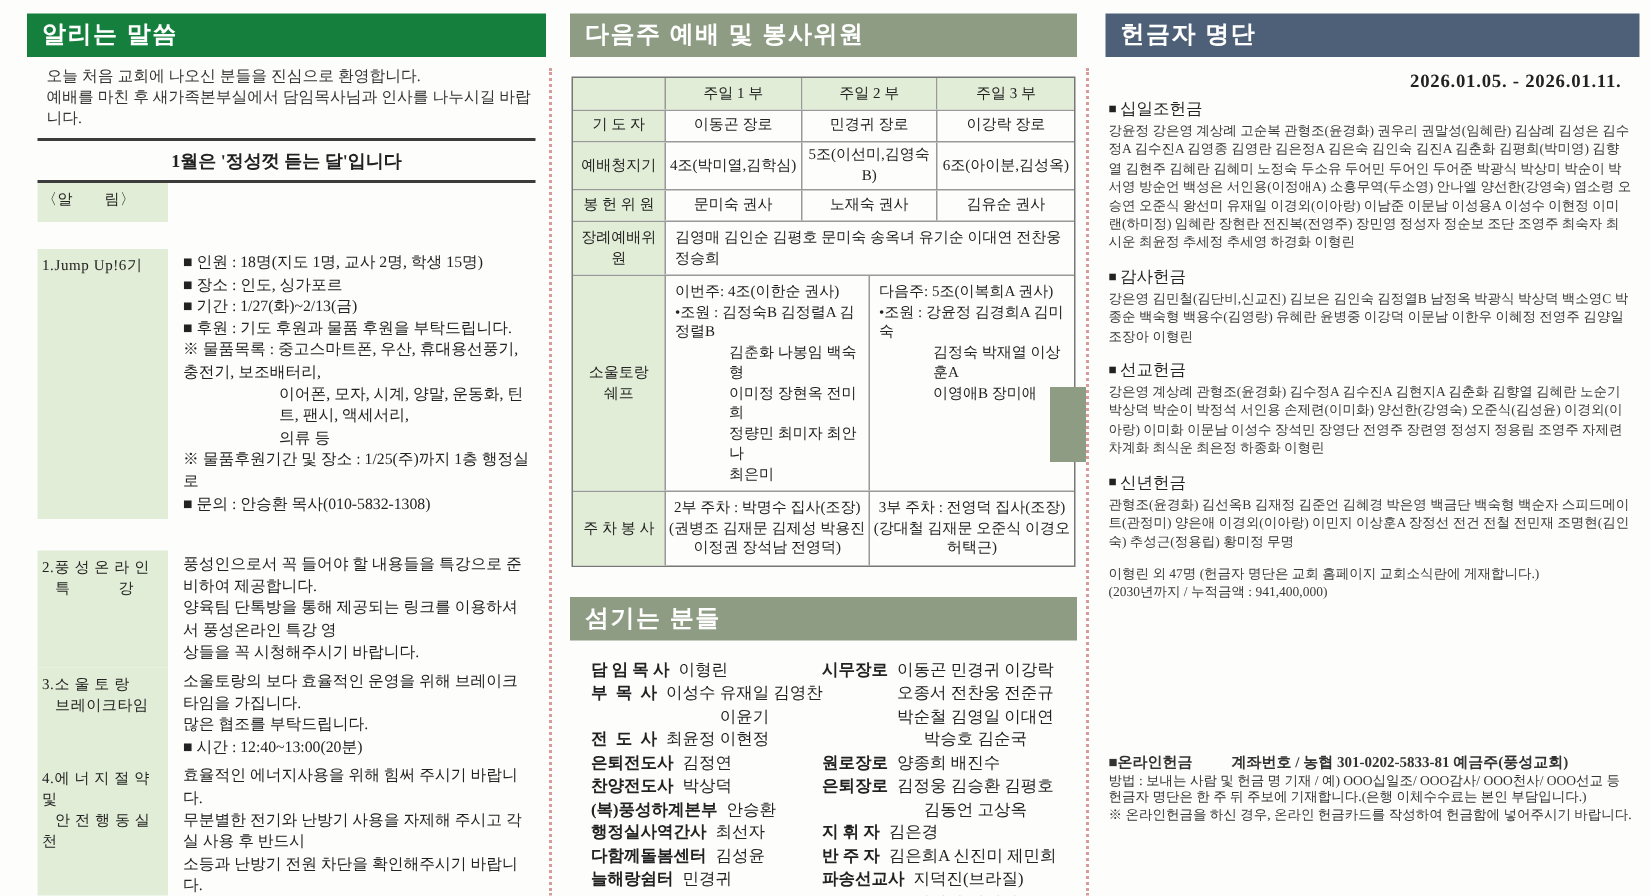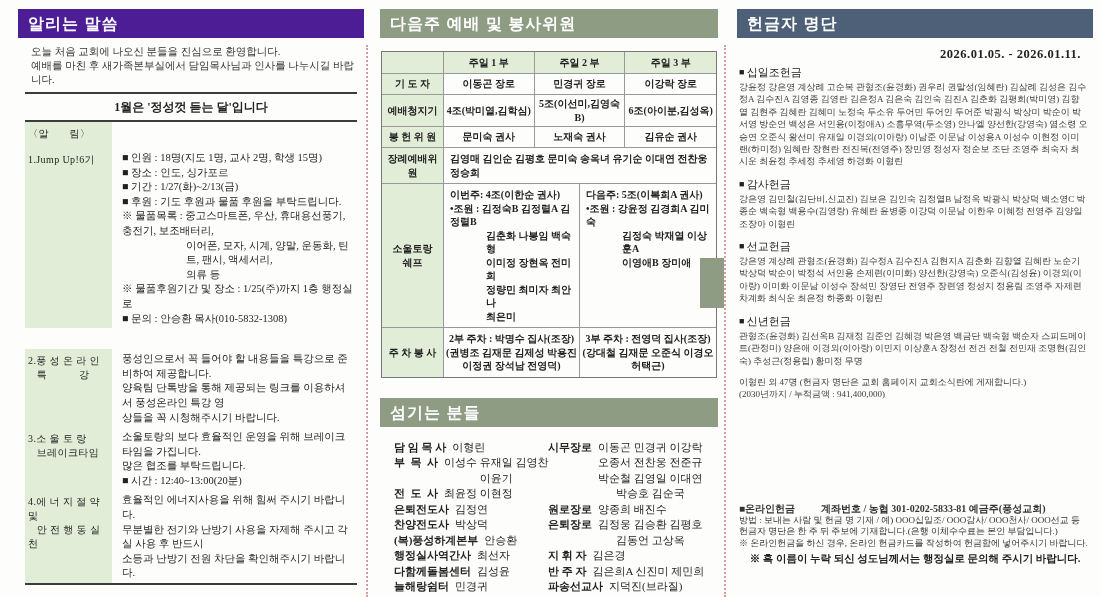--- a/index.html
+++ b/index.html
@@ -2,47 +2,47 @@
 <html><head>
 <meta charset="utf-8">
 <style>
   html,body{margin:0;padding:0;}
   body{width:1100px;height:597px;position:relative;background:#fdfdfc;
        font-family:"Liberation Serif","DejaVu Serif",serif;color:#222;overflow:hidden;}
   .hdr{font-family:"Liberation Sans","DejaVu Sans",sans-serif;font-weight:bold;color:#fff;
        font-size:16px;height:29px;line-height:29px;padding-left:10px;letter-spacing:1px;}
   
   .p-left{position:absolute;left:18px;top:9px;width:346px;}
-  .p-left .hdr{background:#4c1d95;}
+  .p-left .hdr{background:#15803d;}
   .intro{margin:7px 0 0 13px;font-size:10.5px;line-height:14px;color:#333;}
   .rule{border-top:2px solid #3c3c3c;margin:0 7px;}
   .month{text-align:center;font-weight:bold;font-size:12px;padding:5px 0 4px;}
   .notice{margin:0 7px;}
   .n-row{display:flex;}
   .n-row:nth-of-type(1){min-height:26px;}
-  .n-row:nth-of-type(2){min-height:136px;}
+  .n-row:nth-of-type(2){min-height:136px;margin-top:18px;}
   .n-row:nth-of-type(3){min-height:57px;margin-top:21px;}
   .n-row:nth-of-type(4){min-height:46px;}
   .n-row:nth-of-type(5){min-height:63px;}
   .n-label{flex:0 0 84px;background:#e2edd7;font-size:10px;line-height:14px;
            padding:5px 0 0 3px;white-space:pre-wrap;letter-spacing:.4px;color:#222;}
   .n-content{flex:1;font-size:10.5px;line-height:14.6px;padding:3px 2px 2px 10px;}
   .n-content .ind2{padding-left:64px;}
   
   .p-mid{position:absolute;left:380px;top:9px;width:338px;}
   .p-mid .hdr{background:#8e9c84;}
   .wtable{margin:13px 1px 0 1px;border:1.5px solid #777;font-size:10px;}
   .w-row{display:grid;grid-template-columns:62px 1fr 1fr 1fr;border-bottom:1px solid #999;}
   .w-row.merge1{grid-template-columns:62px 1fr;}
   .w-row.merge2{grid-template-columns:62px 1fr 1fr;}
   .w-row:last-child{border-bottom:none;}
   .w-row.rh{min-height:21px;} .w-row.rs{min-height:20px;}
   .w-row.rf{min-height:31px;} .w-row.rc{min-height:90px;} .w-row.rp{min-height:47px;}
   .w-cell{border-right:1px solid #999;display:flex;align-items:center;justify-content:center;
-          text-align:center;padding:2px 2px;line-height:13.5px;font-weight:bold;}
+          text-align:center;padding:2px 2px;line-height:13.5px;}
   .w-cell:last-child{border-right:none;}
   .w-label,.w-head{background:#e2edd7;}
   .w-cell.blk{display:block;text-align:left;padding:4px 3px 4px 6px;}
   .w-cell.blk .ci{padding-left:36px;}
   .w-cell.cblk{display:block;text-align:center;padding:4px 2px;}
   .serv-hdr{margin-top:20px;}
   .serv-cols{position:relative;margin-top:13px;height:200px;}
   .s-col{position:absolute;top:0;text-align:center;}
   .s-col.sl{left:14px;width:152px;}
   .s-col.sr{left:168px;width:170px;}
@@ -331,18 +331,17 @@
   <div class="online">
     <div class="hd">
       <span>■온라인헌금</span><span class="gap"></span><span>계좌번호 / 농협 301-0202-5833-81 예금주(풍성교회)</span>
     </div>
     <div id="onlineLines">
         <div>방법 : 보내는 사람 및 헌금 명 기재  / 예) OOO십일조/ OOO감사/ OOO천사/ OOO선교 등</div>
         <div>헌금자 명단은 한 주 뒤 주보에 기재합니다.(은행 이체수수료는 본인 부담입니다.)</div>
         <div>※ 온라인헌금을 하신 경우, 온라인 헌금카드를 작성하여 헌금함에 넣어주시기 바랍니다.</div>
       </div>
   </div>
-  <div class="footnote">※ 혹 이름이 누락 되신 성도님께서는 행정실로 문의해 주시기 바랍니다.</div>
 </section>
 
 <div class="vsep v1"></div>
 <div class="vsep v2"></div>
 <div class="tab-green"></div>
 
 </body></html>

